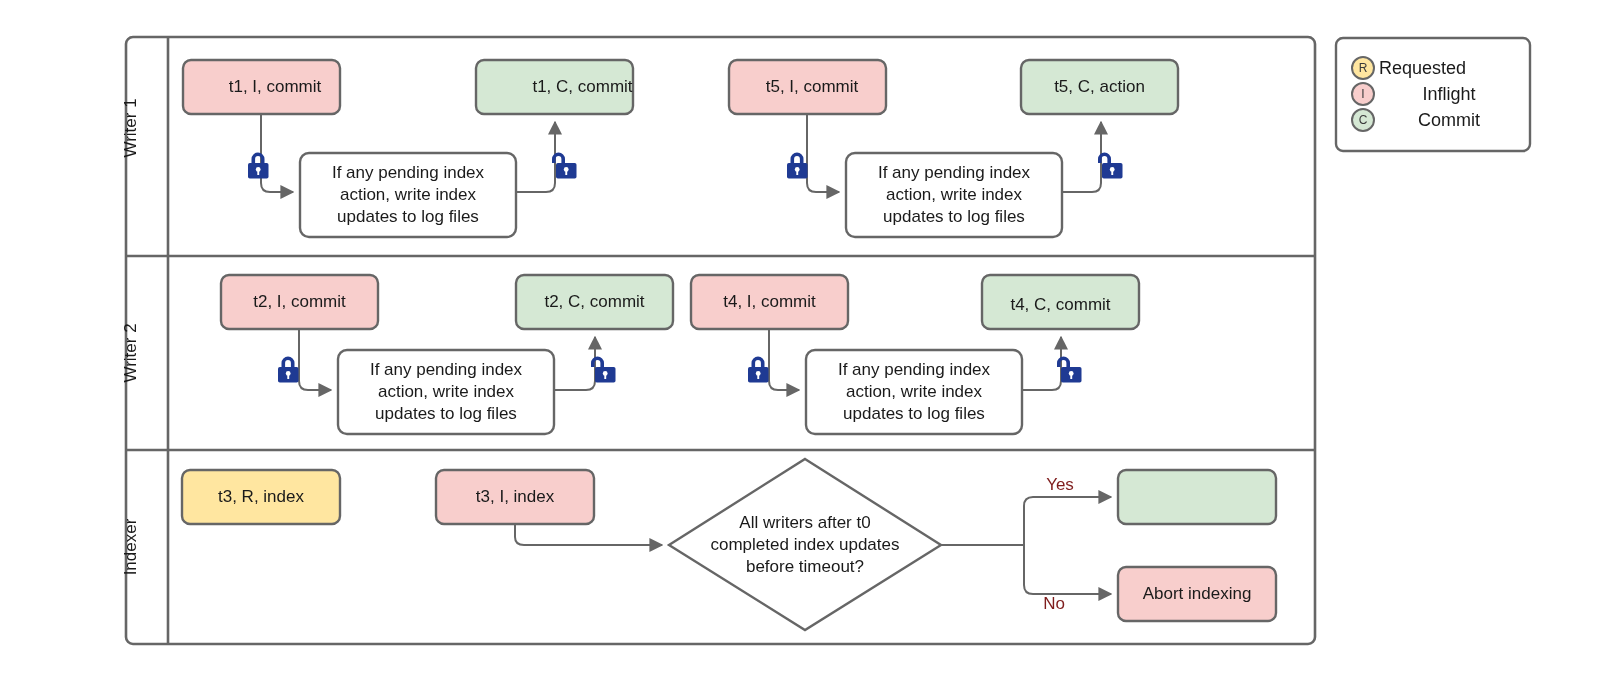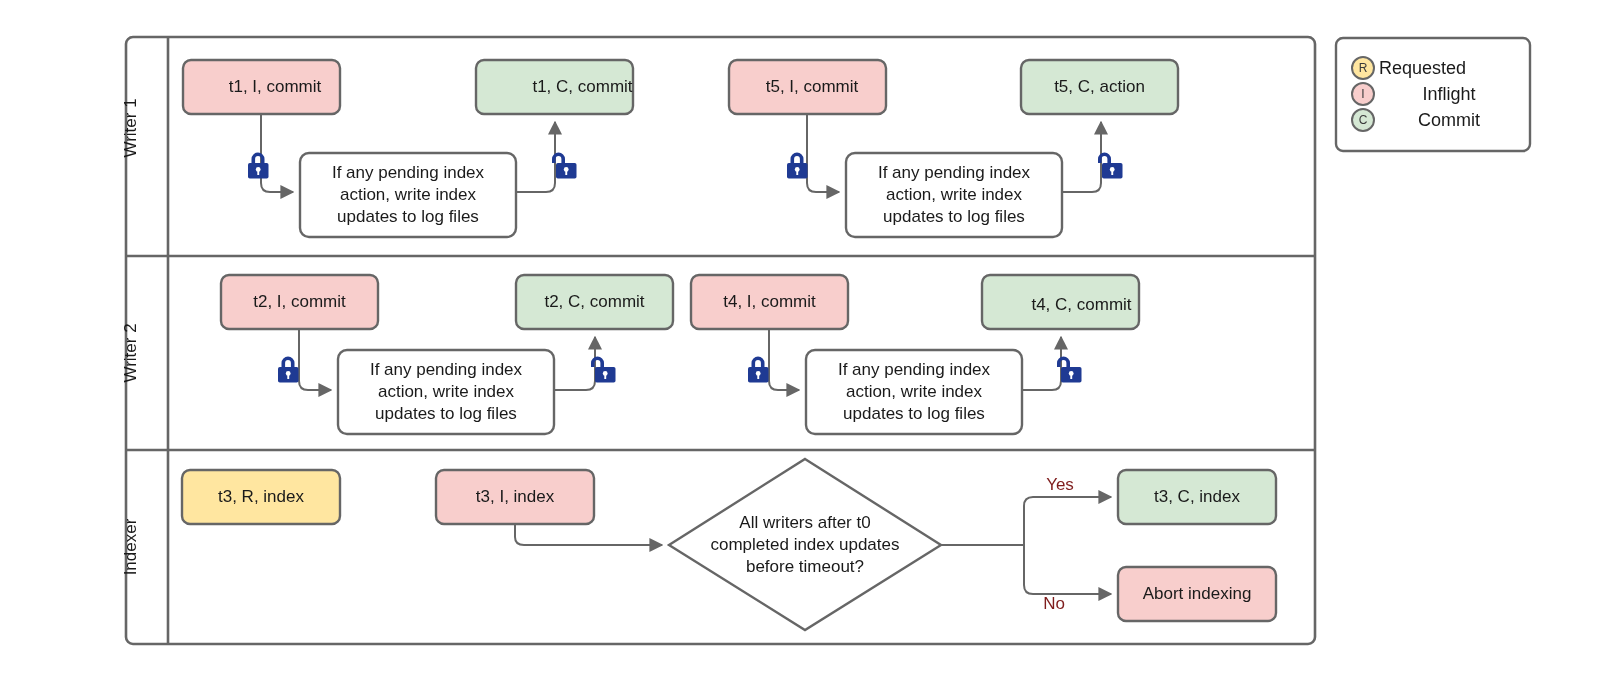--- a/index.html
+++ b/index.html
@@ -201,31 +201,30 @@
 <div class="node-label" style="left:846px;top:153px;width:216px;height:84px;">If any pending index
 action, write index
 updates to log files</div>
 
 <div class="node-label" style="left:221px;top:275px;width:157px;height:54px;">t2, I, commit</div>
 <div class="node-label" style="left:516px;top:275px;width:157px;height:54px;">t2, C, commit</div>
 <div class="node-label" style="left:338px;top:350px;width:216px;height:84px;">If any pending index
 action, write index
 updates to log files</div>
 <div class="node-label" style="left:691px;top:275px;width:157px;height:54px;">t4, I, commit</div>
-<div class="node-label" style="left:982px;top:275px;width:157px;height:60px;margin-left:21px;">t4, C, commit</div>
+<div class="node-label" style="left:982px;top:275px;width:157px;height:60px;">t4, C, commit</div>
 <div class="node-label" style="left:806px;top:350px;width:216px;height:84px;">If any pending index
 action, write index
 updates to log files</div>
 
 <div class="node-label" style="left:182px;top:470px;width:158px;height:54px;">t3, R, index</div>
 <div class="node-label" style="left:436px;top:470px;width:158px;height:54px;">t3, I, index</div>
 <div class="node-label" style="left:681px;top:505px;width:248px;height:80px;">All writers after t0
 completed index updates
 before timeout?</div>
-<div class="node-label" style="left:1118px;top:470px;width:158px;height:54px;">t3, C, index</div>
 <div class="node-label" style="left:1118px;top:567px;width:158px;height:54px;">Abort indexing</div>
 
 <div class="edge-label" style="left:1030px;top:473px;width:60px;height:24px;">Yes</div>
 <div class="edge-label" style="left:1030px;top:592px;width:48px;height:24px;">No</div>
 
 <div class="badge-letter" style="left:1352px;top:57px;width:22px;height:22px;">R</div>
 <div class="badge-letter" style="left:1352px;top:83px;width:22px;height:22px;">I</div>
 <div class="badge-letter" style="left:1352px;top:109px;width:22px;height:22px;">C</div>
 
 <div class="legend-text" style="left:1379px;top:57px;width:140px;height:22px;">Requested</div>

